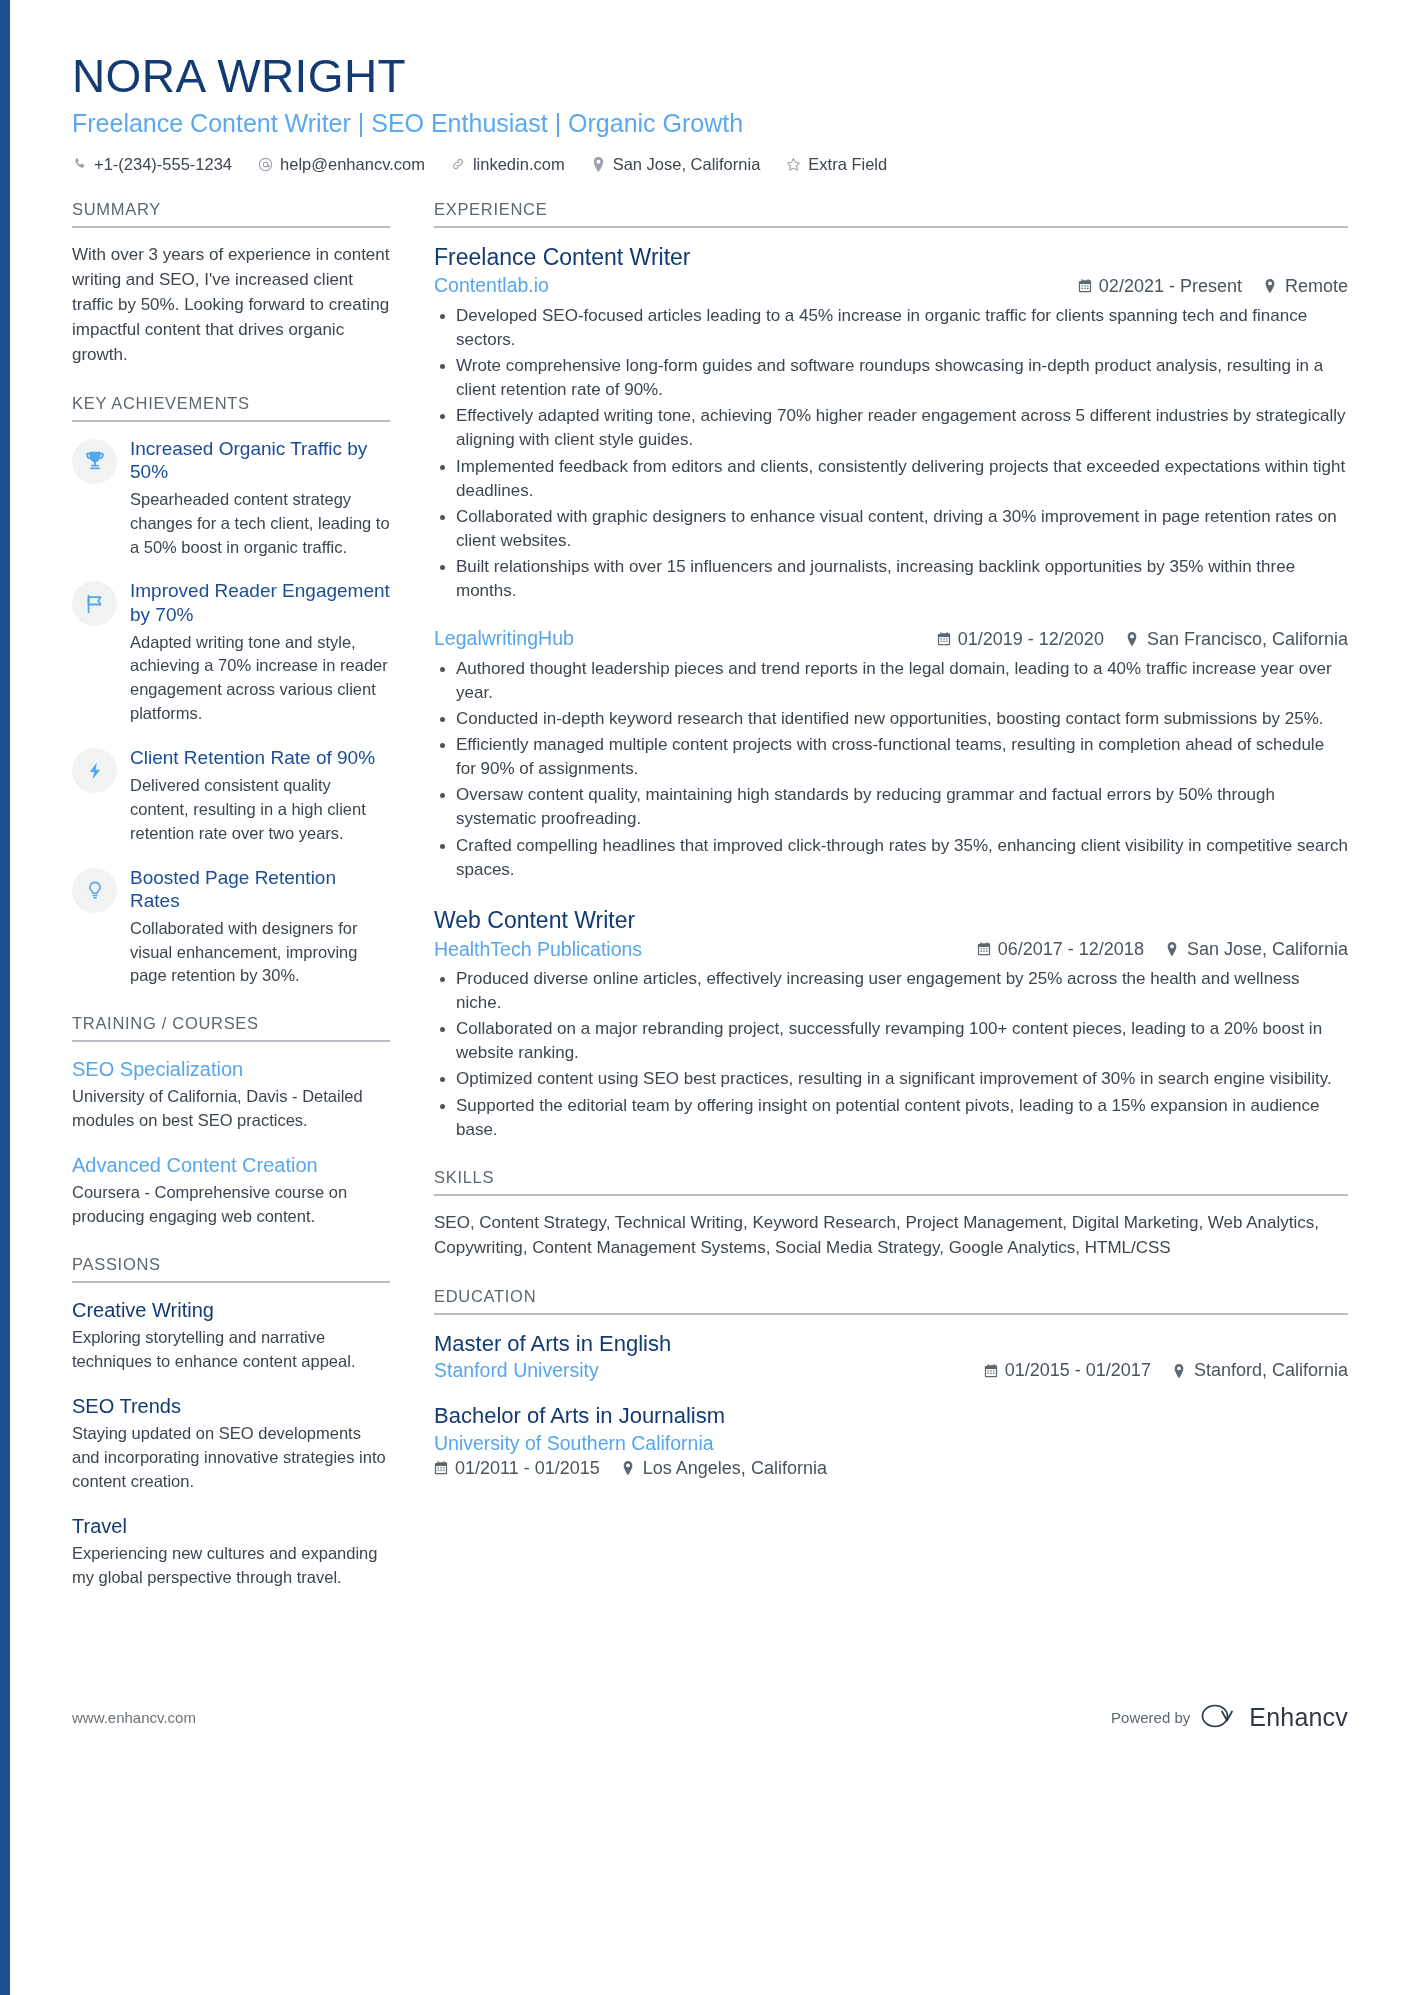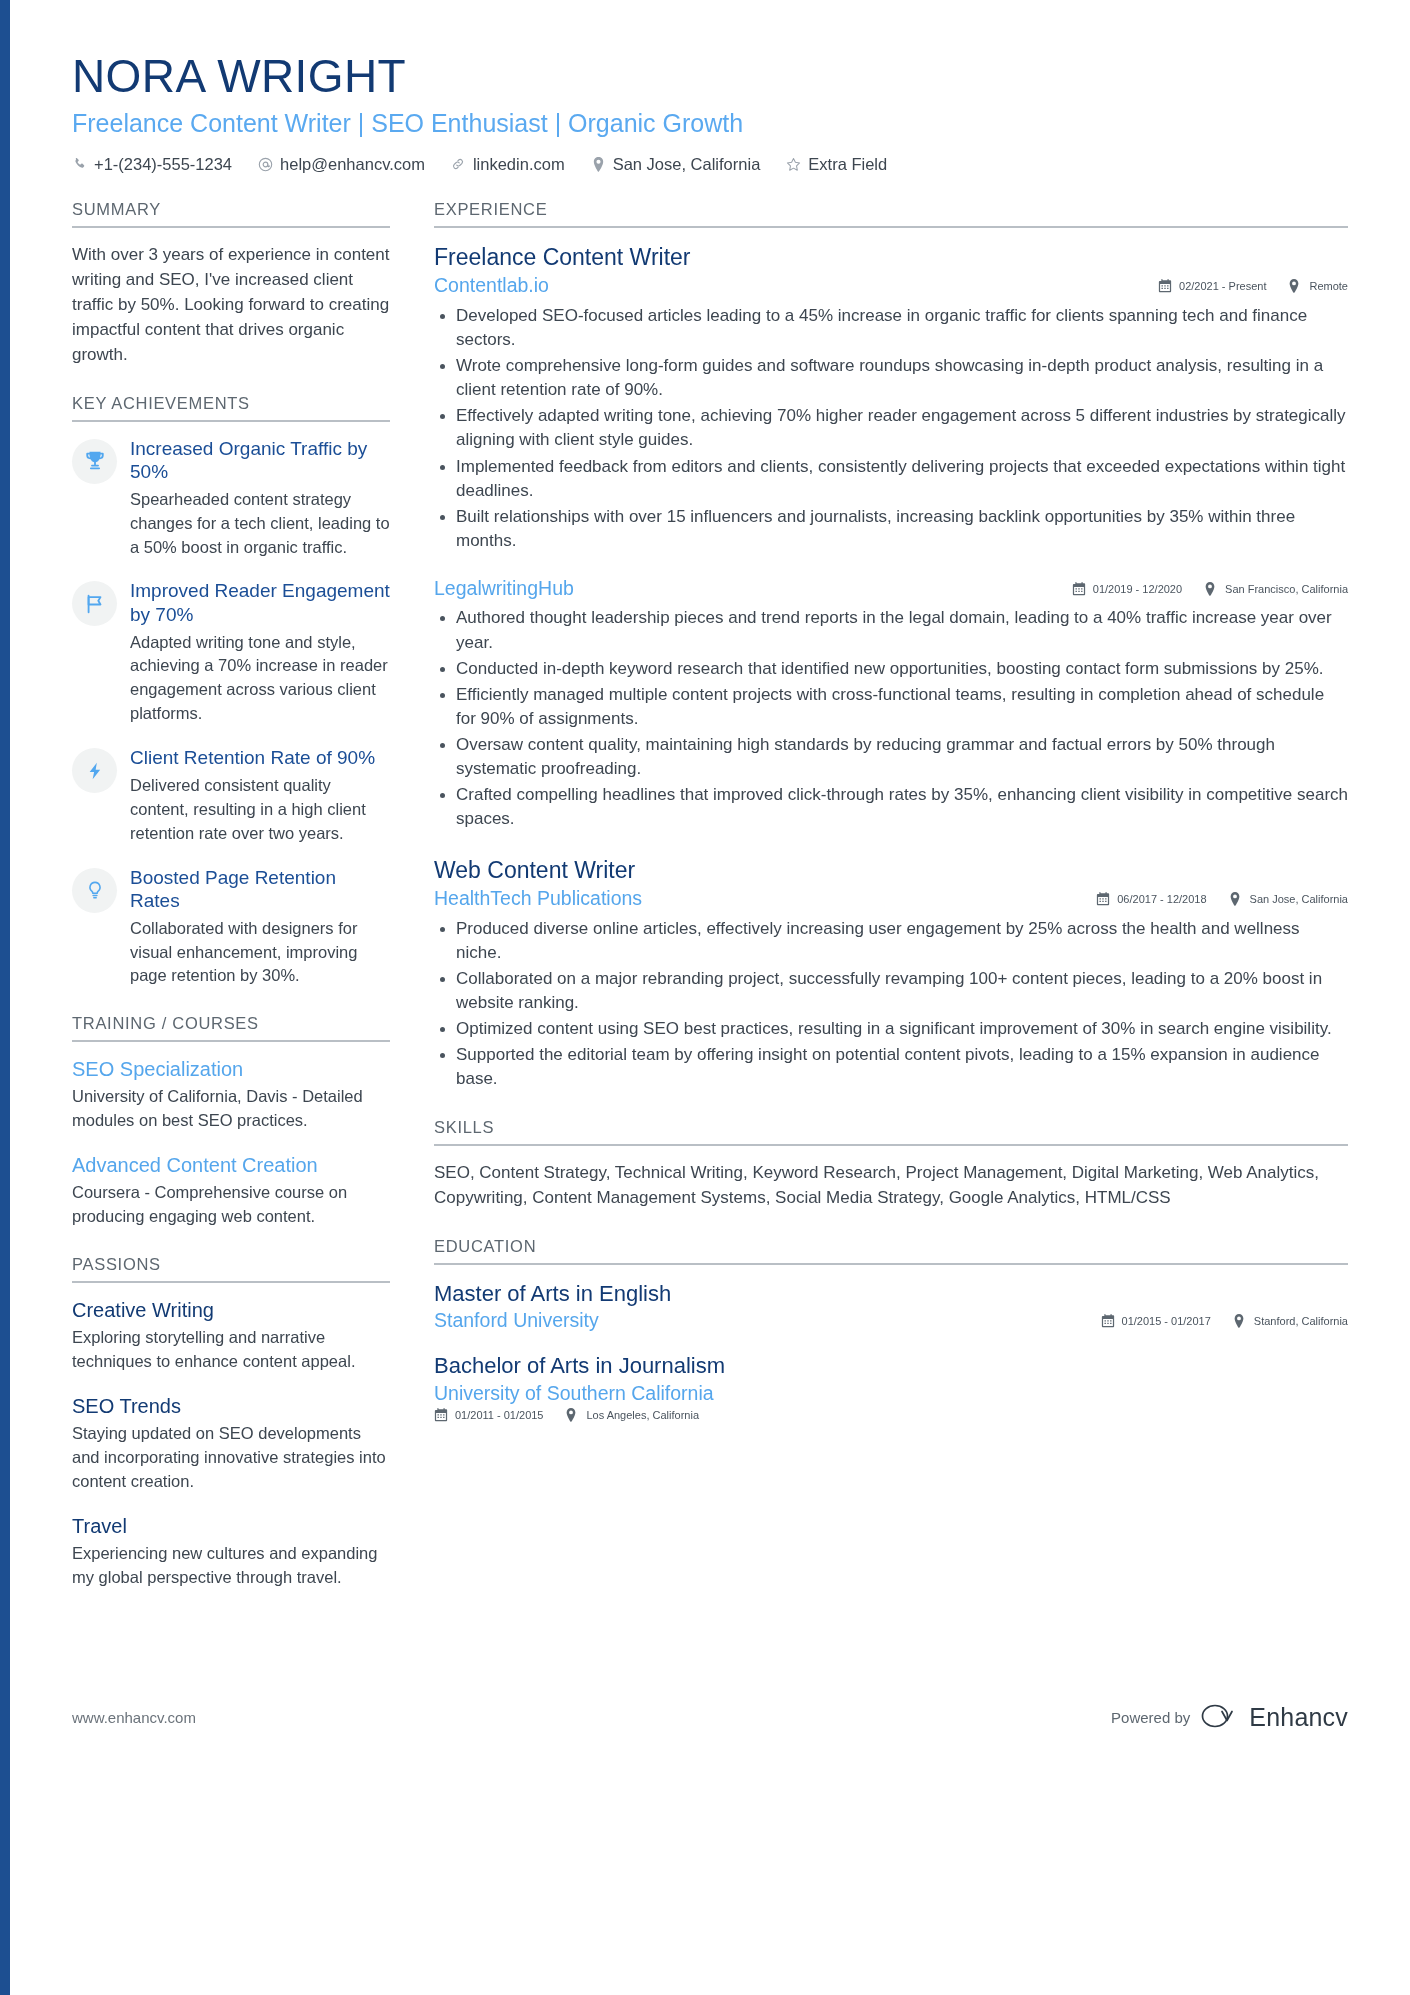--- a/index.html
+++ b/index.html
@@ -167,21 +167,21 @@
     color: #55a6ec;
     font-size: 19.5px;
     flex: 1 1 auto;
     line-height: 1.2;
   }
   .meta-chip {
     display: inline-flex;
     align-items: center;
     gap: 7px;
     color: #4a545e;
-    font-size: 11px;
+    font-size: 18px;
     white-space: nowrap;
     margin-left: 22px;
   }
   .meta-chip .ci {
     display: inline-flex;
     align-items: center;
     color: #5d6770;
     width: 14px; height: 15px;
   }
   ul.bullets {
@@ -442,20 +442,21 @@
                     </svg>
                 </span>
                 <span>Remote</span>
               </span>
             </div>
             <ul class="bullets">
               <li>Developed SEO-focused articles leading to a 45% increase in organic traffic for clients spanning tech and finance sectors.</li>
               <li>Wrote comprehensive long-form guides and software roundups showcasing in-depth product analysis, resulting in a client retention rate of 90%.</li>
               <li>Effectively adapted writing tone, achieving 70% higher reader engagement across 5 different industries by strategically aligning with client style guides.</li>
               <li>Implemented feedback from editors and clients, consistently delivering projects that exceeded expectations within tight deadlines.</li>
+              <li>Collaborated with graphic designers to enhance visual content, driving a 30% improvement in page retention rates on client websites.</li>
               <li>Built relationships with over 15 influencers and journalists, increasing backlink opportunities by 35% within three months.</li>
             </ul>
           </div>
 
           <div class="job">
             <div class="job-meta">
               <span class="job-company">LegalwritingHub</span>
               <span class="meta-chip">
                 <span class="ci">
                   <svg width="14" height="14" viewBox="0 0 16 16" fill="currentColor">

